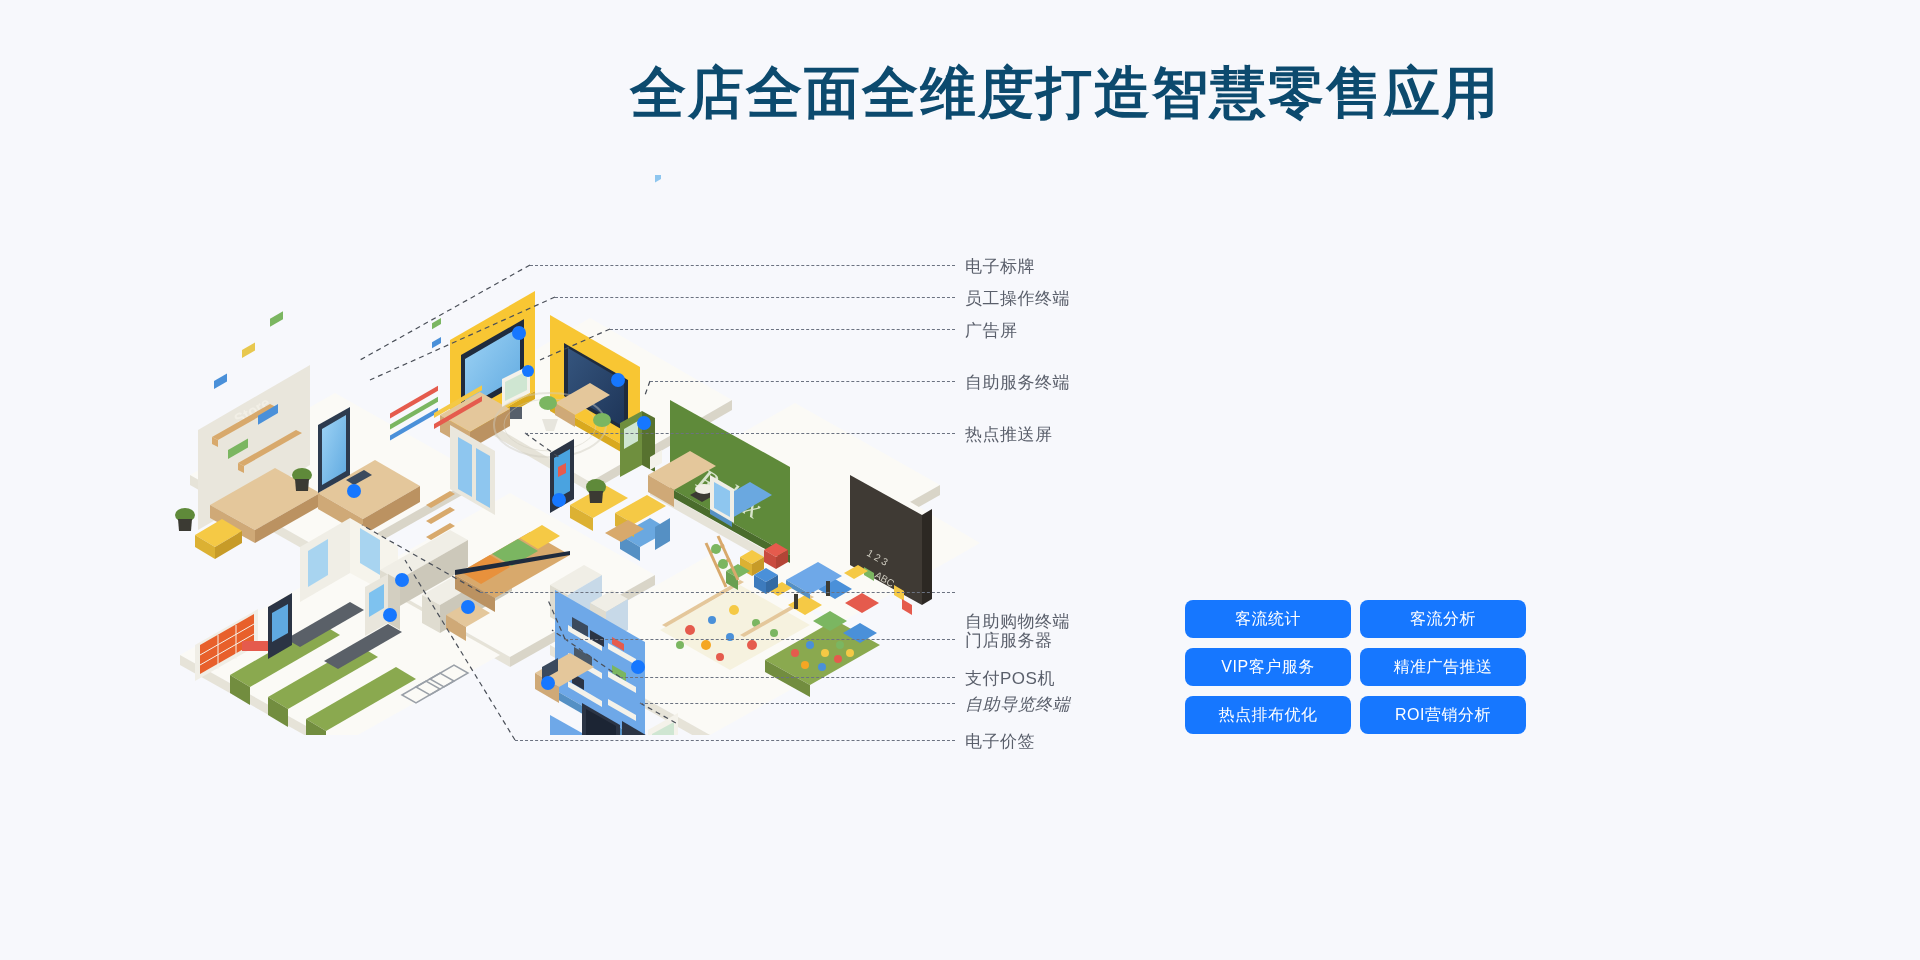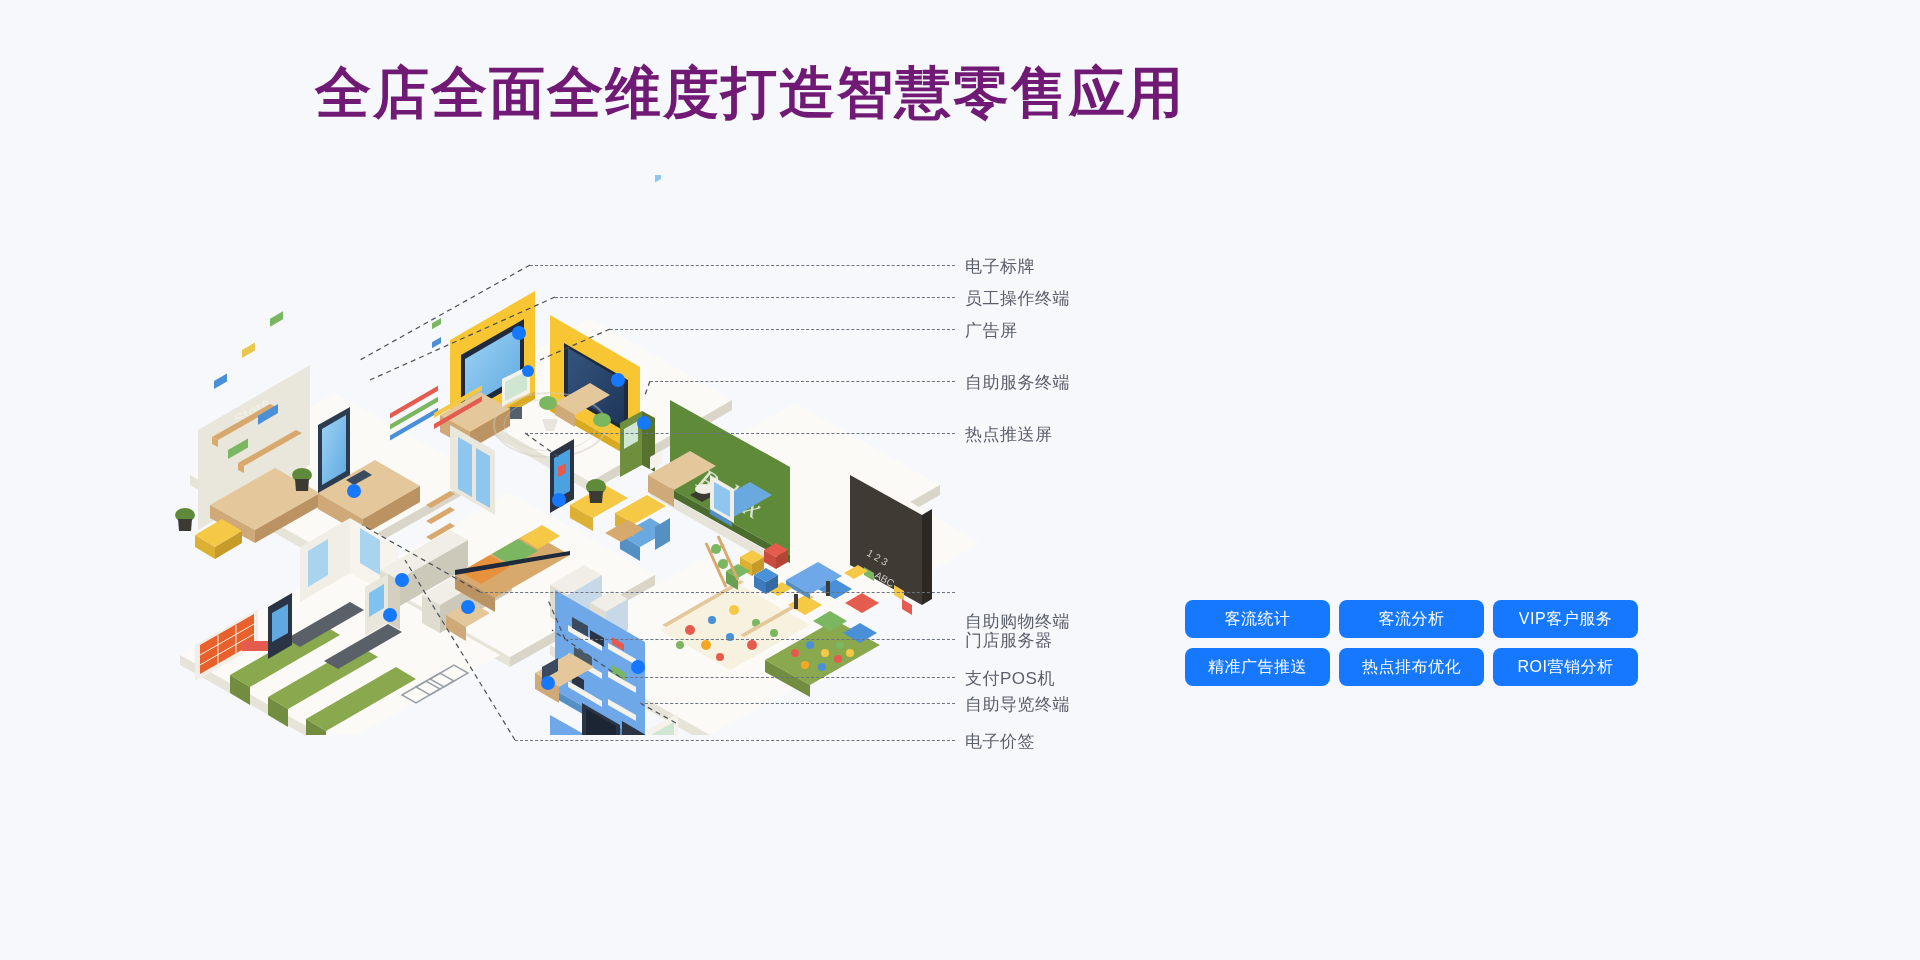--- a/index.html
+++ b/index.html
@@ -14,25 +14,25 @@
     position: relative;
     width: 1920px; height: 960px;
     background: #f7f8fc;
   }
 
   
   .page-title {
     position: absolute;
     left: 0; top: 56px;
     width: 1500px;
-    text-align: center;
+    text-align: right;
     font-size: 56px;
     font-weight: 700;
     letter-spacing: 2px;
-    color: #701a75;
+    color: #0c4a6e;
     white-space: nowrap;
   }
 
   
   .illustration {
     position: absolute;
     left: 150px; top: 175px;
     width: 830px; height: 560px;
   }
   .iso-svg { position: absolute; left: 0; top: 0; }
@@ -68,21 +68,21 @@
     background: #1677ff;
     color: #ffffff;
     border-radius: 8px;
     border: none;
     display: flex; align-items: center; justify-content: center;
     font-size: 16px;
     font-family: "Liberation Sans", "DejaVu Sans", sans-serif;
     letter-spacing: .5px;
     cursor: pointer;
   }
-  .panel-2 .chip { width: 145px; height: 38px; }
+  .panel-2 .chip { width: 166px; height: 38px; }
   .panel-2 .chip-grid { gap: 10px 9px; }
 </style>
 </head>
 <body>
 
 <div id="page">
 
   <h1 class="page-title">全店全面全维度打造智慧零售应用</h1>
 
   <div class="illustration">
@@ -503,21 +503,21 @@
     <div class="leader" style="left:480px; top:592px; width:475px;"></div>
     <div class="callout-label" style="left:965px; top:582px;margin-top:28px;">自助购物终端</div>
 
     <div class="leader" style="left:565px; top:639px; width:390px;"></div>
     <div class="callout-label" style="left:965px; top:629px;">门店服务器</div>
 
     <div class="leader" style="left:620px; top:677px; width:335px;"></div>
     <div class="callout-label" style="left:965px; top:667px;">支付POS机</div>
 
     <div class="leader" style="left:640px; top:703px; width:315px;"></div>
-    <div class="callout-label" style="left:965px; top:693px;">自助导览终端</div>
+    <div class="callout-label" style="left:965px; top:693px;font-style:italic;">自助导览终端</div>
 
     <div class="leader" style="left:515px; top:740px; width:440px;"></div>
     <div class="callout-label" style="left:965px; top:730px;">电子价签</div>
   </div>
 
 
   <section class="panel-2">
     <div class="chip-grid">
       <button class="chip">客流统计</button>
       <button class="chip">客流分析</button>

